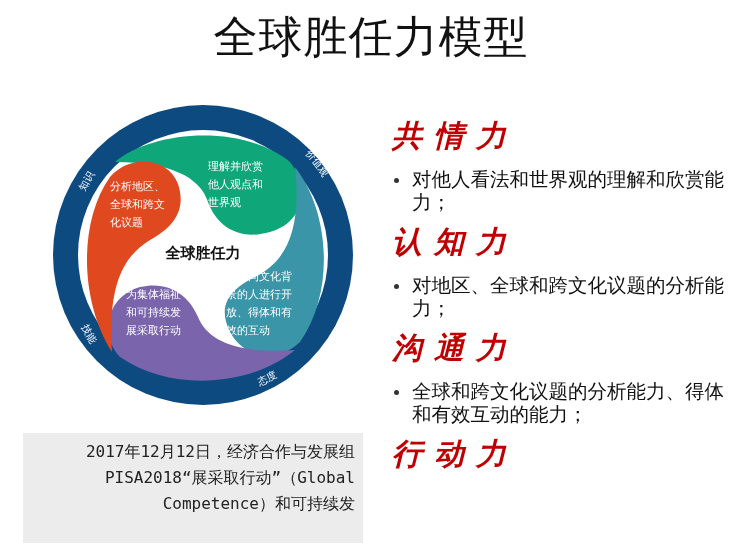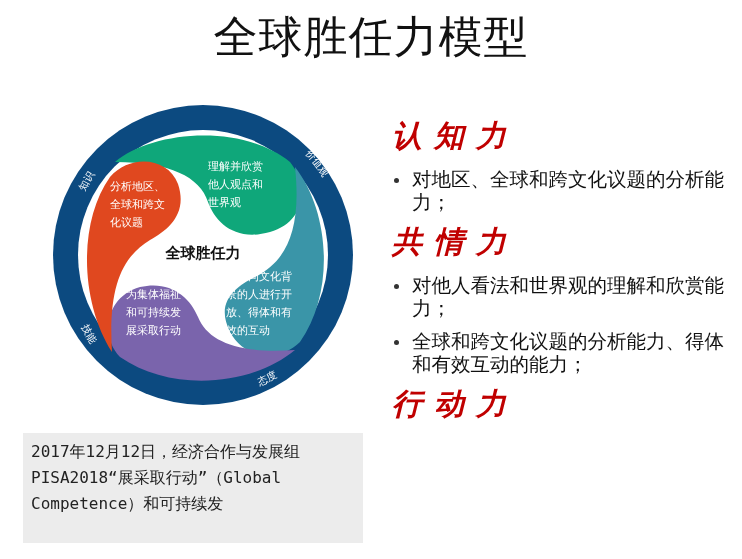--- a/index.html
+++ b/index.html
@@ -4,21 +4,21 @@
 <style>
   html, body { margin:0; padding:0; }
   body { width:742px; height:559px; background:#ffffff; position:relative; overflow:hidden;
          font-family:"DejaVu Sans", sans-serif; color:#1a1a1a; }
   .title { position:absolute; left:0; top:8px; width:742px; text-align:center;
            font-size:44px; font-weight:normal; letter-spacing:1px; color:#111; }
   .diagram { position:absolute; left:40px; top:92px; width:326px; height:326px; }
   .diagram svg { width:100%; height:100%; display:block; }
   .note { position:absolute; left:23px; top:433px; width:340px; height:110px;
           background:#ececec; box-sizing:border-box; padding:6px 8px;
-          font-family:"DejaVu Sans Mono", monospace; font-size:16px; line-height:26px; color:#222; }
+          font-family:"DejaVu Sans Mono", monospace; font-size:16px; line-height:26px; color:#222;text-align:right; }
   .right { position:absolute; left:392px; top:114px; width:345px; }
   .section { margin:0; }
   .heading { font-family:"DejaVu Serif", serif; font-weight:bold; font-style:italic;
              color:#c00000; font-size:30px; letter-spacing:12px; height:44px; line-height:44px; }
   .bullet { position:relative; padding-left:20px; font-size:19.5px; line-height:23px; color:#111;
             margin-top:10px; margin-bottom:6px; height:46px; }
   .bullet .dot { position:absolute; left:2px; top:10px; width:5px; height:5px; border-radius:50%; background:#333; }
 </style>
 </head>
 <body>
@@ -83,34 +83,35 @@
 </div>
 
 <div class="note">
   <div>2017年12月12日，经济合作与发展组</div>
   <div>PISA2018“展采取行动”（Global</div>
   <div>Competence）和可持续发</div>
 </div>
 
 <div class="right">
   <div class="section">
+    <div class="heading">共情力</div>
+    <div class="bullet">
+      <span class="dot"></span>
+      <span>对他人看法和世界观的理解和欣赏能力；</span>
+    </div>
+  </div>
+  <div class="section">
     <div class="heading">认知力</div>
     <div class="bullet">
       <span class="dot"></span>
       <span>对地区、全球和跨文化议题的分析能力；</span>
     </div>
   </div>
   <div class="section">
-    <div class="heading">共情力</div>
-    <div class="bullet">
-      <span class="dot"></span>
-      <span>对他人看法和世界观的理解和欣赏能力；</span>
-    </div>
-  </div>
-  <div class="section">
+    <div class="heading">沟通力</div>
     <div class="bullet">
       <span class="dot"></span>
       <span>全球和跨文化议题的分析能力、得体和有效互动的能力；</span>
     </div>
   </div>
   <div class="section">
     <div class="heading">行动力</div>
   </div>
 </div>
 

